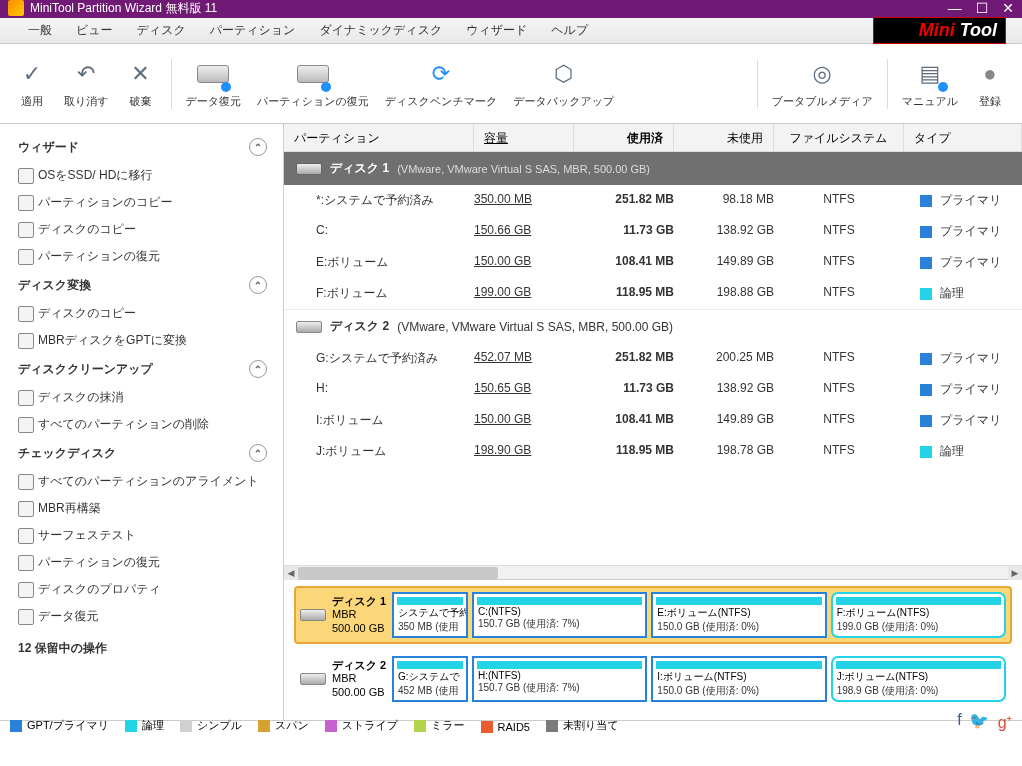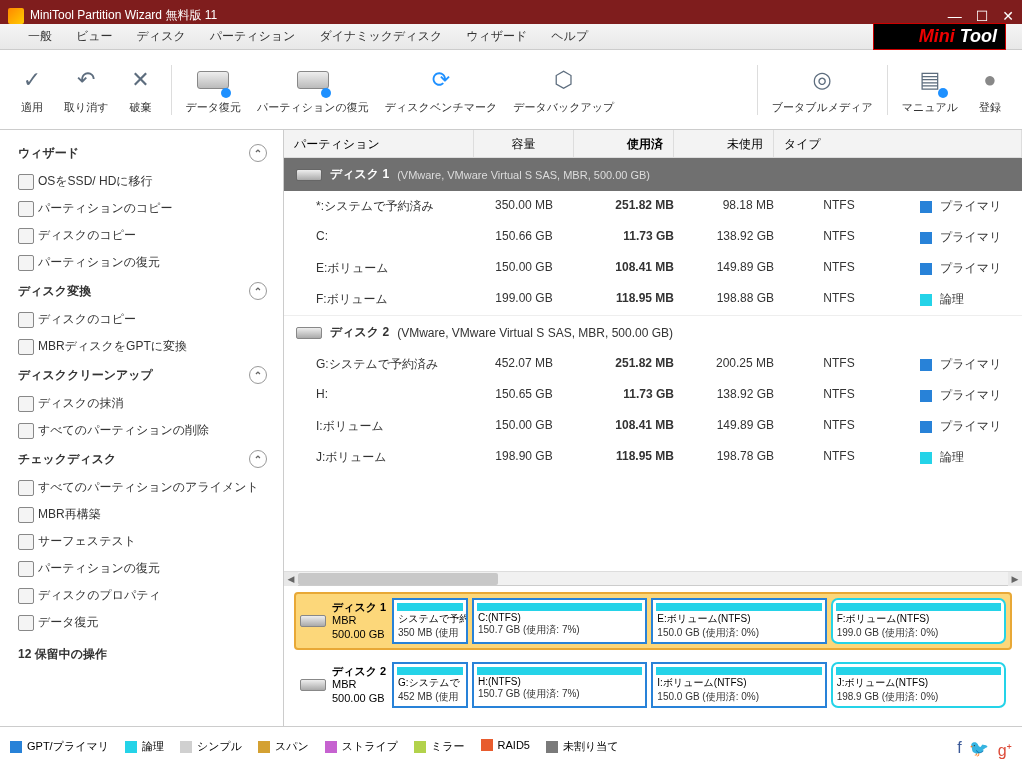--- a/index.html
+++ b/index.html
@@ -1,18 +1,18 @@
 <!DOCTYPE html>
 <html><head>
 <meta charset="utf-8">
 <style>
 * { margin: 0; padding: 0; box-sizing: border-box; font-family: "Meiryo UI", "MS PGothic", sans-serif; }
 body { width: 1022px; height: 766px; background: #fff; overflow: hidden; }
 
-.titlebar { height: 24px; background: #7f1d1d; color: #fff; display: flex; align-items: flex-end; padding: 0 8px; font-size: 12px; }
+.titlebar { height: 18px; background: #701a75; color: #fff; display: flex; align-items: flex-start; padding: 0 8px; font-size: 12px; }
 .titlebar .app-icon { width: 16px; height: 16px; margin-right: 6px; background: linear-gradient(135deg,#f80,#fc0); border-radius: 2px; }
 .titlebar .win-controls { margin-left: auto; display: flex; gap: 14px; font-size: 14px; }
 .titlebar .win-controls span { cursor: pointer; }
 
 .menubar { height: 26px; background: linear-gradient(#f5f5f5,#e8e8e8); border-bottom: 1px solid #ccc; display: flex; align-items: center; padding: 0 16px; font-size: 12px; }
 .menubar .menu-item { padding: 4px 12px; color: #333; cursor: pointer; }
 .menubar .logo { margin-left: auto; font-weight: bold; font-size: 18px; font-style: italic; background: #000; padding: 2px 8px; border: 1px solid #c00; }
 .menubar .logo .red { color: #e00; margin-left: 37px; }
 .menubar .logo .white { color: #fff; }
 
@@ -30,21 +30,21 @@
 .sidebar .section { padding: 6px 16px 6px 18px; font-weight: bold; color: #333; display: flex; justify-content: space-between; align-items: center; }
 .sidebar .section .chev { width: 18px; height: 18px; border: 1px solid #999; border-radius: 50%; display: flex; align-items: center; justify-content: center; font-size: 10px; color: #666; }
 .sidebar .item { padding: 5px 16px 5px 38px; color: #333; cursor: pointer; display: flex; align-items: center; position: relative; }
 .sidebar .item::before { content: ""; position: absolute; left: 18px; width: 14px; height: 14px; border: 1px solid #888; border-radius: 2px; background: #f4f4f4; }
 .sidebar .pending { padding: 10px 16px 6px 18px; font-weight: bold; color: #333; }
 
 .content { flex: 1; display: flex; flex-direction: column; overflow: hidden; }
 .grid-header { height: 28px; background: #f3f3f3; border-bottom: 1px solid #ddd; display: flex; font-size: 12px; }
 .grid-header .col { padding: 6px 10px; border-right: 1px solid #ddd; }
 .col-part { width: 190px; }
-.col-cap { width: 100px; text-align: center; }
+.col-cap { width: 100px; text-align: left; text-decoration: underline; }
 .col-used { width: 100px; text-align: right; font-weight: bold; }
 .col-free { width: 100px; text-align: right; }
 .col-fs { width: 130px; text-align: center; }
 .col-type { flex: 1; }
 
 .grid-body { flex: 1; overflow: auto; font-size: 12px; }
 .disk-row { background: #707070; color: #fff; padding: 8px 12px; display: flex; align-items: center; gap: 8px; }
 .disk-row .disk-ico { width: 26px; height: 12px; background: linear-gradient(#eee,#aaa); border: 1px solid #666; border-radius: 2px; }
 .disk-row .disk-name { font-weight: bold; }
 .disk-row .disk-info { color: #ddd; font-size: 11px; }
@@ -71,21 +71,21 @@
 .disk-map .label .disk-ico { width: 26px; height: 12px; background: linear-gradient(#eee,#aaa); border: 1px solid #888; border-radius: 2px; }
 .disk-map .label .txt { line-height: 1.2; }
 .disk-map .label .name { font-weight: bold; }
 .disk-map .pbox { flex: 1; border: 2px solid #2882D8; background: #fff; font-size: 10px; padding: 2px 4px; position: relative; overflow: hidden; }
 .disk-map .pbox.cyan { border-color: #24D3E8; border-radius: 7px; }
 .disk-map .pbox .bar { position: absolute; left: 3px; right: 3px; top: 3px; height: 8px; background: #24D3E8; }
 .disk-map .pbox .name { position: relative; margin-top: 10px; white-space: nowrap; }
 .disk-map .pbox .stat { position: relative; color: #333; white-space: nowrap; }
 .disk-map .pbox.small { flex: 0 0 76px; }
 
-.legend { height: 16px; border-top: 1px solid #ccc; display: flex; align-items: flex-start; padding: 12px 10px; font-size: 11px; gap: 16px; }
+.legend { height: 16px; border-top: 1px solid #ccc; display: flex; align-items: flex-end; padding: 12px 10px; font-size: 11px; gap: 16px; }
 .legend .item { display: flex; align-items: center; gap: 5px; }
 .legend .sw { width: 12px; height: 12px; }
 .legend .social { margin-left: auto; display: flex; gap: 8px; font-size: 16px; }
 .social .fb { color: #3b5998; }
 .social .tw { color: #1da1f2; }
 .social .gp { color: #dd4b39; }
 </style>
 </head>
 <body>
 
@@ -194,20 +194,21 @@
       <div class="item">ディスクのプロパティ</div>
       <div class="item">データ復元</div>
       <div class="pending">12 保留中の操作</div>
     </div>
   <div class="content">
     <div class="grid-header">
       <div class="col col-part">パーティション</div>
       <div class="col col-cap">容量</div>
       <div class="col col-used">使用済</div>
       <div class="col col-free">未使用</div>
+      <div class="col col-fs">ファイルシステム</div>
       <div class="col col-type">タイプ</div>
     </div>
     <div class="grid-body" id="grid-body">
         <div class="disk-row">
           <span class="disk-ico"></span>
           <span class="disk-name">ディスク 1</span>
           <span class="disk-info">(VMware, VMware Virtual S SAS, MBR, 500.00 GB)</span>
         </div>
         <div class="part-row">
           <div class="col-part">*:システムで予約済み</div>

